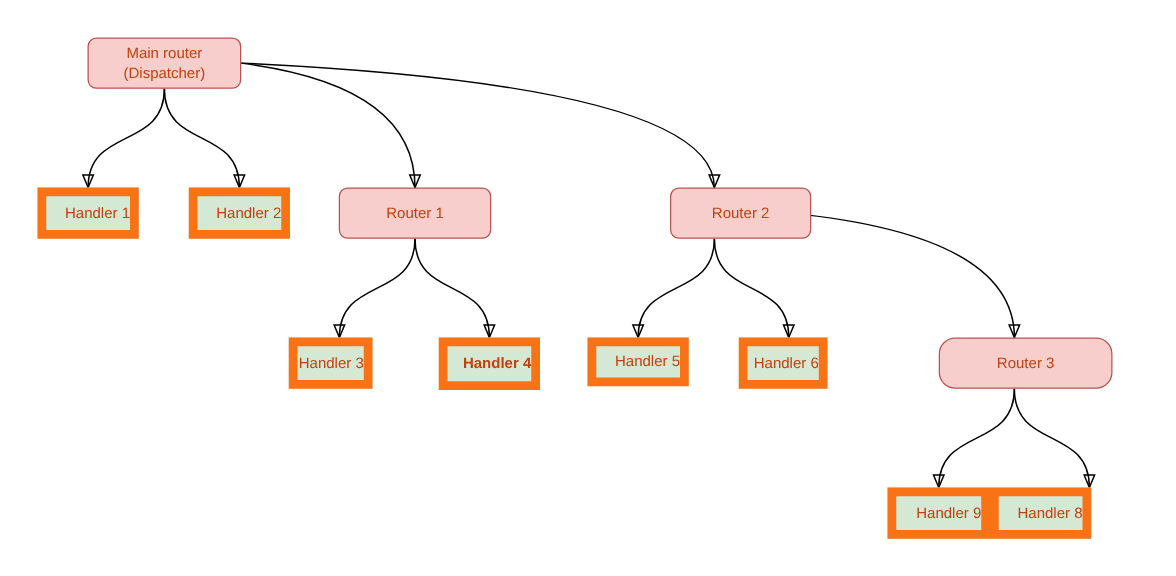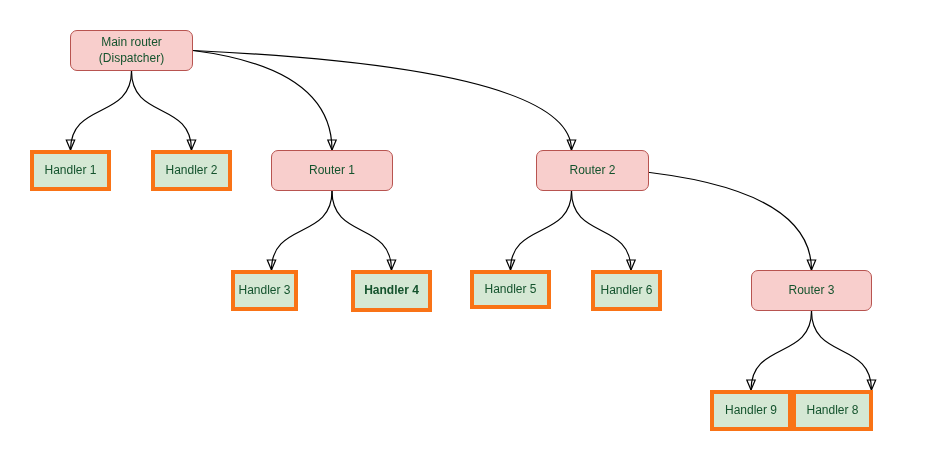--- a/index.html
+++ b/index.html
@@ -29,32 +29,33 @@
   }
   .node {
     position: absolute;
     box-sizing: border-box;
     display: flex;
     align-items: center;
     justify-content: center;
     text-align: center;
     font-size: 12px;
     line-height: 1.3;
-    color: #14532d;
+    color: #c2410c;
     white-space: pre-line;
   }
   .node.router {
     background: #f8cecc;
     border: 1px solid #b85450;
     border-radius: 7px;
   }
   .node.handler {
     background: #d5e8d4;
-    border: 4px solid #f97316;
+    border: 7px solid #f97316;
     border-radius: 0;
+    justify-content: flex-end;
   }
 </style>
 </head>
 <body>
 
 <div class="canvas">
   <svg class="edges" viewBox="0 0 941 461" xmlns="http://www.w3.org/2000/svg">
     <defs>
       <marker id="arrowhead" viewBox="0 0 12 12" refX="11" refY="6" markerWidth="12" markerHeight="12" markerUnits="userSpaceOnUse" orient="auto">
         <path d="M1,1.8 L11,6 L1,10.2 Z" fill="#000000" stroke="none"></path>
@@ -78,17 +79,17 @@
       <div class="node router" style="left: 70px; top: 30px; width: 123px; height: 41px;"><span>Main router
 (Dispatcher)</span></div>
       <div class="node handler" style="left: 30px; top: 150px; width: 81px; height: 41px;"><span>Handler 1</span></div>
       <div class="node handler" style="left: 151px; top: 150px; width: 81px; height: 41px;"><span>Handler 2</span></div>
       <div class="node router" style="left: 271px; top: 150px; width: 122px; height: 41px;"><span>Router 1</span></div>
       <div class="node router" style="left: 536px; top: 150px; width: 113px; height: 41px; text-align: right;"><span>Router 2</span></div>
       <div class="node handler" style="left: 231px; top: 270px; width: 67px; height: 41px;"><span>Handler 3</span></div>
       <div class="node handler" style="left: 351px; top: 270px; width: 81px; height: 42px; font-weight: bold;"><span>Handler 4</span></div>
       <div class="node handler" style="left: 470px; top: 270px; width: 81px; height: 39px;"><span>Handler 5</span></div>
       <div class="node handler" style="left: 591px; top: 270px; width: 71px; height: 41px;"><span>Handler 6</span></div>
-      <div class="node router" style="left: 751px; top: 270px; width: 121px; height: 41px;"><span>Router 3</span></div>
+      <div class="node router" style="left: 751px; top: 270px; width: 139px; height: 41px; border-radius: 13px;"><span>Router 3</span></div>
       <div class="node handler" style="left: 710px; top: 390px; width: 82px; height: 41px;"><span>Handler 9</span></div>
       <div class="node handler" style="left: 792px; top: 390px; width: 81px; height: 41px;"><span>Handler 8</span></div>
     </div>
 </div>
 
 </body></html>

